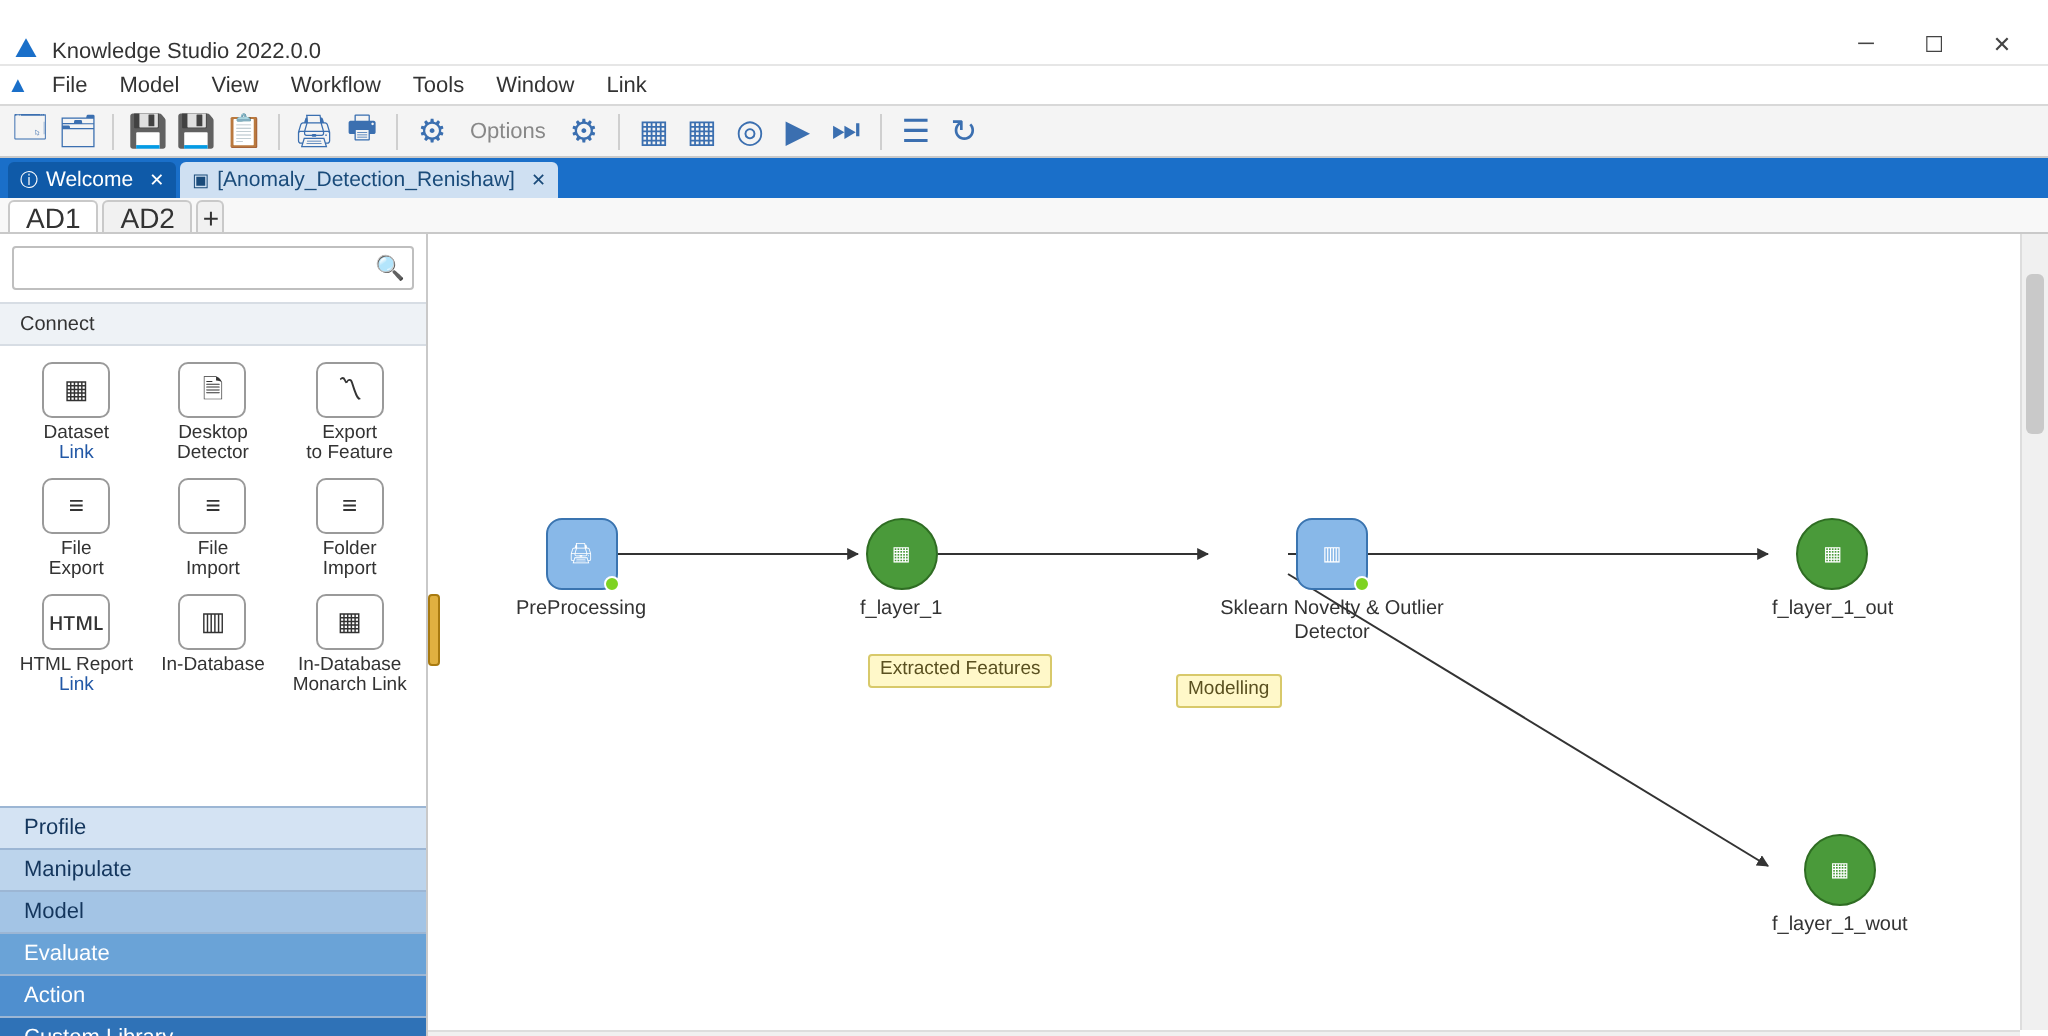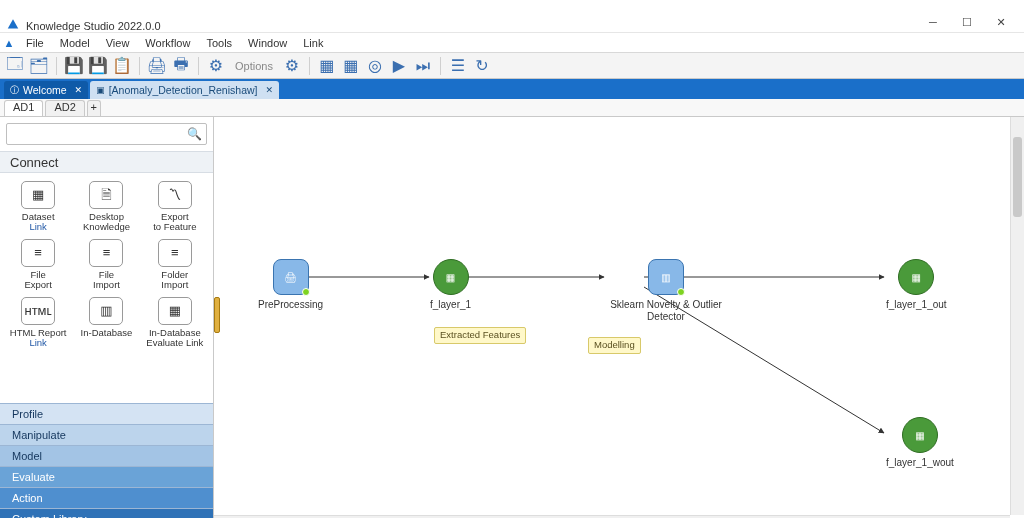--- a/index.html
+++ b/index.html
@@ -24,35 +24,35 @@
 
 
 .tabstrip { height:20px; background:#1a6fc9; display:flex; align-items:flex-end; padding-left:4px;}
 .apptab { height:18px; background:#0f5aa8; color:#fff; font-size:10.5px; display:flex; align-items:center; padding:0 6px; border-radius:3px 3px 0 0; margin-right:2px; gap:4px;}
 .apptab.active{ background:#cfe0f2; color:#1a4b7a;}
 .apptab .tabicon{ font-size:9px; }
 .apptab .x{ font-size:9px; margin-left:4px; }
 
 
 .subtabs { height:18px; display:flex; align-items:flex-end; background:#f8f8f8; border-bottom:1px solid #c9c9c9; padding-left:4px;}
-.subtab{ height:16px; font-size:11px; color:#333; padding:0 8px; border:1px solid #c9c9c9; border-bottom:none; background:#f1f1f1; margin-right:2px; border-radius:3px 3px 0 0;}
+.subtab{ height:16px; font-size:14px; color:#333; padding:0 8px; border:1px solid #c9c9c9; border-bottom:none; background:#f1f1f1; margin-right:2px; border-radius:3px 3px 0 0;}
 .subtab.active{ background:#fff; }
 .subtab.add{ width:14px; text-align:center; padding:0;}
 
 
 .main { display:flex; height:calc(518px - 22px - 20px - 26px - 20px - 18px); background:#fff; }
 
 
 .sidebar { width:214px; border-right:1px solid #c9c9c9; display:flex; flex-direction:column; background:#fff;}
 .searchrow{ padding:6px; }
 .searchbox{ width:100%; height:22px; border:1px solid #bfbfbf; border-radius:2px; display:flex; align-items:center; }
 .searchbox input{ flex:1; border:none; outline:none; font-size:11px; padding:0 6px; background:transparent;}
 .searchbox .sicon{ width:22px; text-align:center; color:#555; font-size:12px;}
 
-.panel-head{ height:22px; background:#eef2f6; color:#333; font-size:13px; display:flex; align-items:center; padding:0 10px; border-top:1px solid #d7dde4; border-bottom:1px solid #d7dde4;}
+.panel-head{ height:22px; background:#eef2f6; color:#333; font-size:10px; display:flex; align-items:center; padding:0 10px; border-top:1px solid #d7dde4; border-bottom:1px solid #d7dde4;}
 .node-grid{ flex:0 0 auto; padding:8px 6px; display:grid; grid-template-columns:repeat(3,1fr); gap:6px 4px; overflow:hidden;}
 .node-item{ display:flex; flex-direction:column; align-items:center; font-size:9.5px; color:#333; text-align:center; line-height:1.1;}
 .node-item .nicon{ width:34px; height:28px; border:1px solid #9a9a9a; border-radius:5px; background:#fff; display:flex; align-items:center; justify-content:center; margin-bottom:3px; color:#333; font-size:13px;}
 .node-item .lab{ max-width:60px;}
 .node-item .sub{ color:#2258a6; }
 .node-grid-wrap{ flex:1; overflow:hidden; position:relative;}
 .categorystack{ }
 .catrow{ height:21px; font-size:11px; color:#14365d; display:flex; align-items:center; padding:0 12px; border-top:1px solid #9cb6d4;}
 .c1{ background:#d4e3f3;}
 .c2{ background:#bcd4ec;}
@@ -168,21 +168,21 @@
     <div class="node-grid-wrap">
       <div class="node-grid" id="node-grid">
           <div class="node-item">
             <div class="nicon">▦</div>
     <div class="lab">Dataset</div>
     <div class="lab sub">Link</div>
           </div>
           <div class="node-item">
             <div class="nicon">🗎</div>
     <div class="lab">Desktop</div>
-    <div class="lab ">Knowledge</div>
+    <div class="lab ">Detector</div>
           </div>
           <div class="node-item">
             <div class="nicon">〽</div>
     <div class="lab">Export</div>
     <div class="lab ">to Feature</div>
           </div>
           <div class="node-item">
             <div class="nicon">≡</div>
     <div class="lab">File</div>
     <div class="lab ">Export</div>
@@ -203,21 +203,21 @@
     <div class="lab sub">Link</div>
           </div>
           <div class="node-item">
             <div class="nicon">▥</div>
     <div class="lab">In-Database</div>
     <div class="lab "></div>
           </div>
           <div class="node-item">
             <div class="nicon">▦</div>
     <div class="lab">In-Database</div>
-    <div class="lab ">Evaluate Link</div>
+    <div class="lab ">Monarch Link</div>
           </div>
         </div>
     </div>
 
     <div class="categorystack">
       <div class="catrow c1">Profile</div>
       <div class="catrow c2">Manipulate</div>
       <div class="catrow c3">Model</div>
       <div class="catrow c4">Evaluate</div>
       <div class="catrow c5">Action</div>

